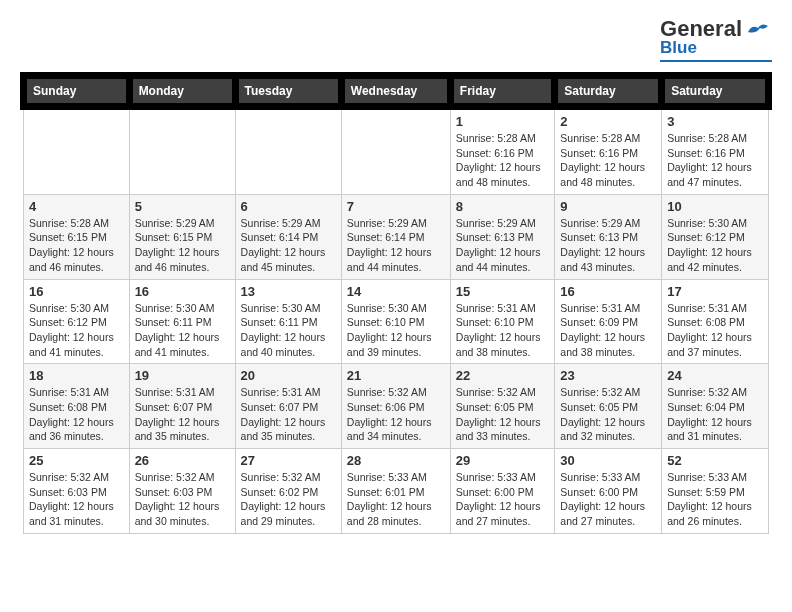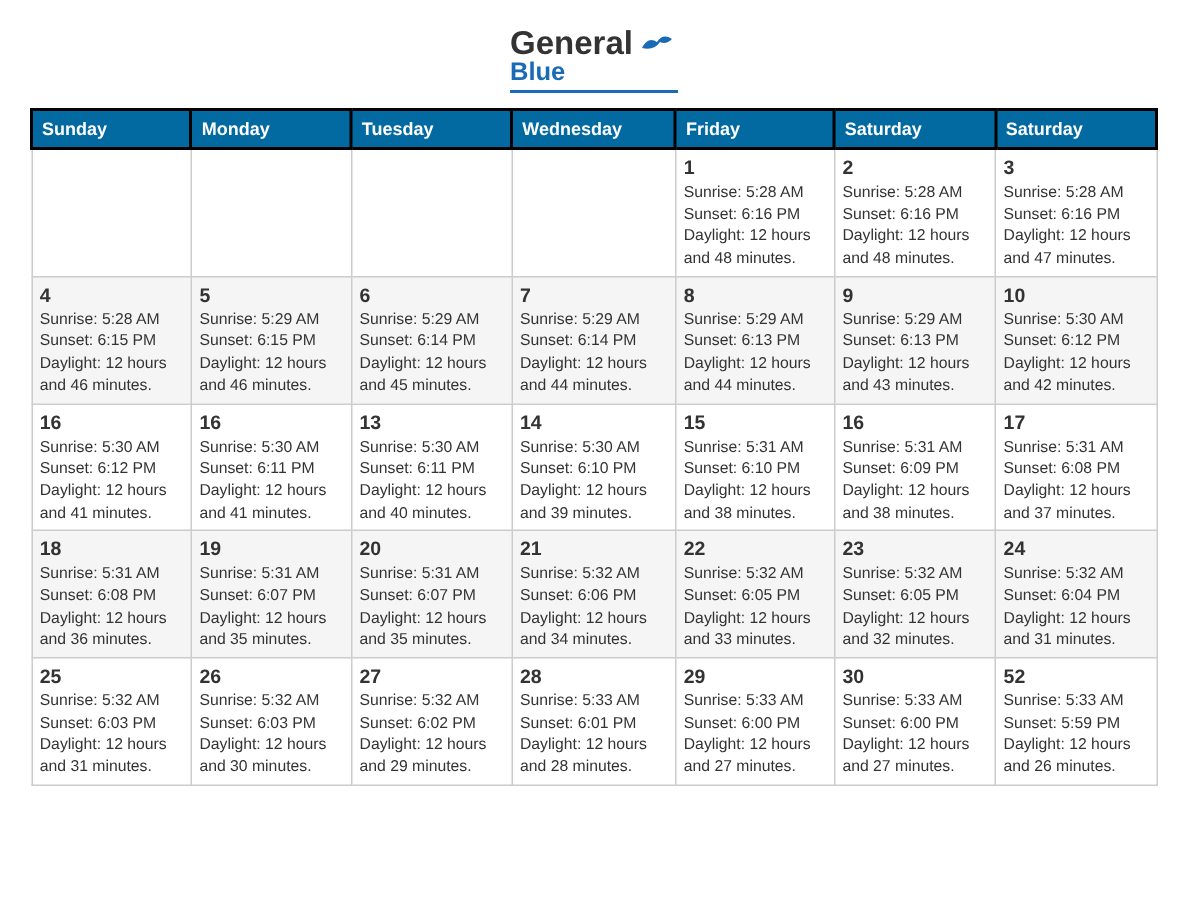--- a/index.html
+++ b/index.html
@@ -6,21 +6,21 @@
     body {
       font-family: Arial, sans-serif;
       background: #fff;
       width: 792px;
       min-height: 612px;
       padding: 16px 20px;
     }
     .header-section {
       display: flex;
       align-items: flex-start;
-      justify-content: center;
+      justify-content: flex-end;
       margin-bottom: 10px;
     }
     .logo {
       display: flex;
       flex-direction: column;
       align-items: flex-start;
     }
     .title-section {
       text-align: right;
     }
@@ -34,27 +34,27 @@
       font-size: 16px;
       color: #555;
       margin-top: 2px;
     }
     .calendar-table {
       width: 100%;
       border-collapse: collapse;
       font-size: 11px;
     }
     .calendar-table th {
-      background: #0369a1;
+      background: #404040;
       color: #fff;
       padding: 5px 6px;
       text-align: left;
       font-size: 12px;
       font-weight: bold;
-      border: 2px solid #000000;
+      border: 7px solid #000000;
     }
     .calendar-table td {
       border: 1px solid #ccc;
       vertical-align: top;
       padding: 4px 5px;
       width: 113px;
       min-height: 80px;
       background: #fff;
     }
     .calendar-table tr:nth-child(even) td {

